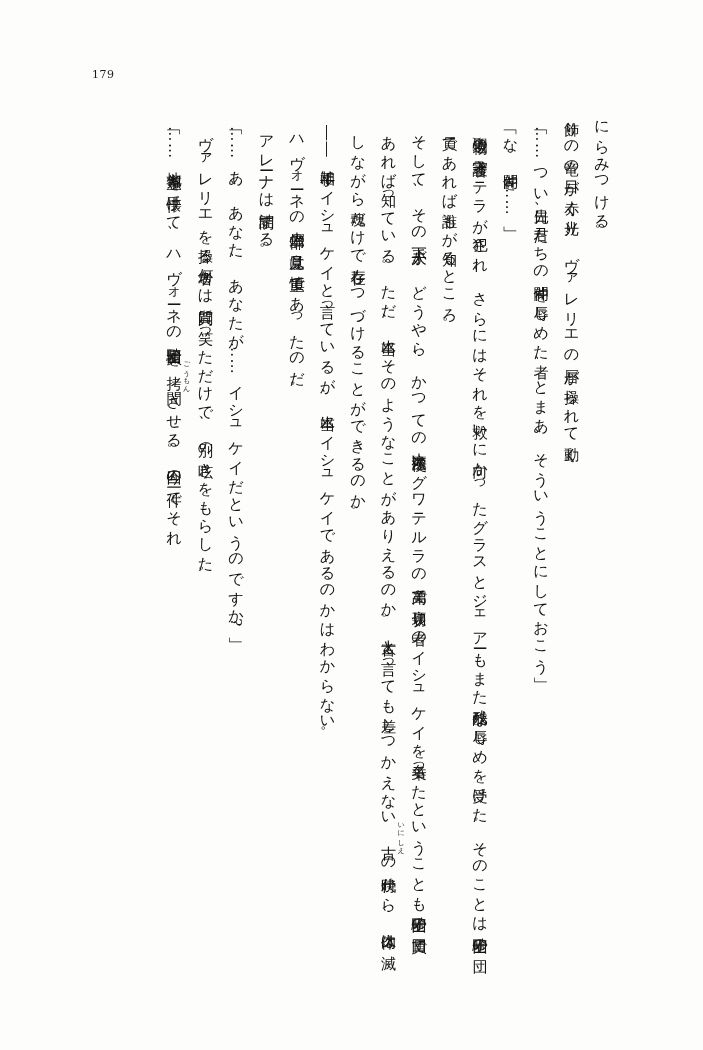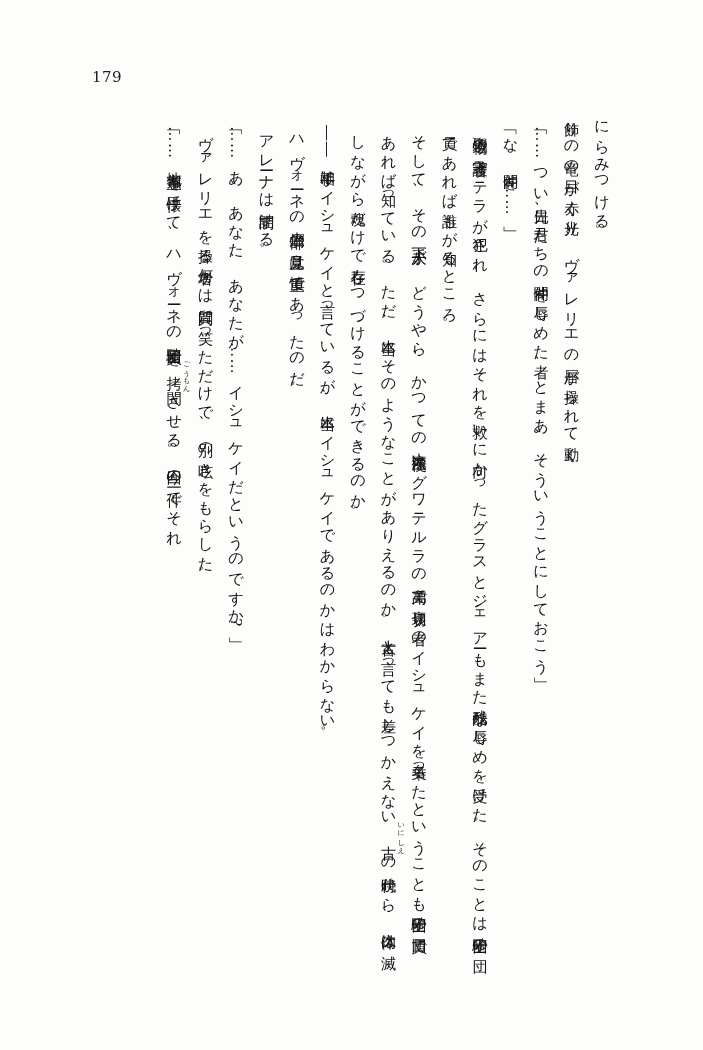--- a/index.html
+++ b/index.html
@@ -14,21 +14,21 @@
     position: relative;
     width: 703px;
     height: 1050px;
     background: #fdfdfc;
     overflow: hidden;
   }
   .page-number {
     position: absolute;
     top: 68px;
     left: 92px;
-    font-size: 15px;
+    font-size: 11px;
     color: #1a1a1a;
     letter-spacing: 0.5px;
     font-family: "DejaVu Serif", "Liberation Serif", serif;
   }
   .text-block {
     position: absolute;
     top: 110px;
     right: 86px;
     height: 840px;
     width: 520px;

